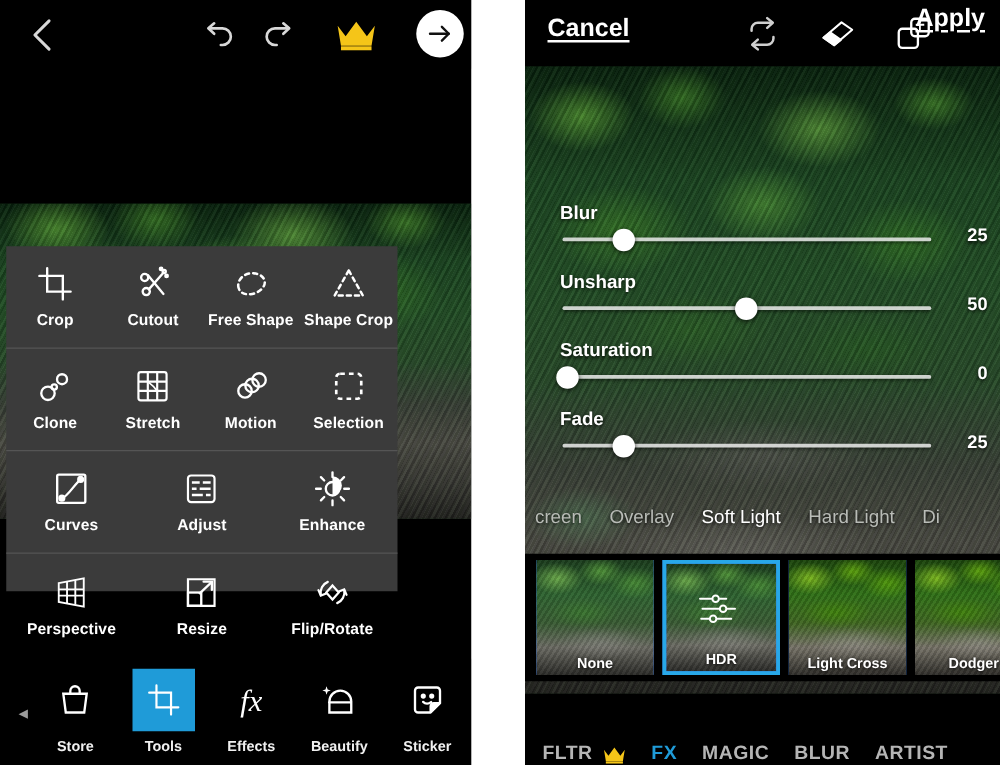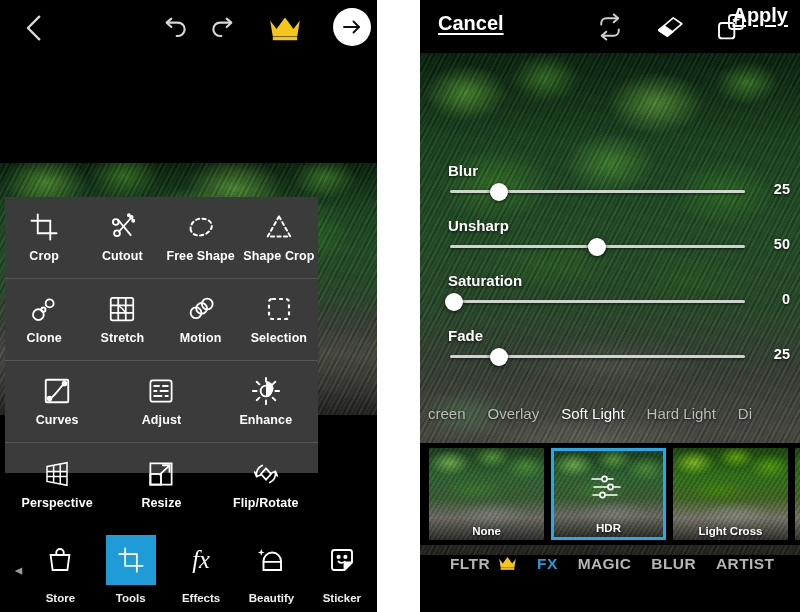--- a/index.html
+++ b/index.html
@@ -140,21 +140,21 @@
     text-shadow: 0 1px 3px rgba(0,0,0,.8);
   }
   .blend-item.sel { color: #fff; }
 
   
   #filter-strip {
     position: absolute; left: 0; top: 443px; width: 100%; height: 102px;
     background: #000; display: flex; align-items: center; gap: 7px; padding-left: 9px;
   }
   .filter-card {
-    position: relative; width: 115px; height: 92px; overflow: hidden;
+    position: relative; width: 94px; height: 92px; overflow: hidden;
     background: #3b82f6; flex: none;
   }
   .filter-card.sel { border: 3px solid #28a8e8; }
   .thumb-img {
     position: absolute; inset: 0;
     background-image:
       radial-gradient(ellipse 30px 18px at 18% 16%, rgba(150,225,95,.6), transparent 70%),
       radial-gradient(ellipse 26px 16px at 55% 10%, rgba(110,195,70,.6), transparent 70%),
       radial-gradient(ellipse 30px 18px at 84% 20%, rgba(90,170,60,.6),  transparent 70%),
       radial-gradient(ellipse 40px 16px at 40% 46%, rgba(60,130,45,.6),  transparent 75%),
@@ -173,22 +173,22 @@
     text-shadow: 0 1px 3px rgba(0,0,0,.95);
   }
   #hdr-badge {
     position: absolute; left: 50%; top: 42%; transform: translate(-50%,-50%);
     width: 40px; height: 30px; color: #fff;
   }
 
   
   #right-tabbar {
     position: absolute; left: 0; bottom: 0; width: 100%; height: 57px;
-    background: #000; display: flex; align-items: flex-start; gap: 20px;
-    padding-left: 30px; overflow: hidden; white-space: nowrap;
+    background: #000; display: flex; align-items: flex-end; gap: 20px;
+    padding-left: 14px; overflow: hidden; white-space: nowrap;
   }
   .tab-txt { color: #b5b5b5; font-size: 15.5px; font-weight: bold; letter-spacing: .4px; }
   .tab-txt.active { color: #1f9bd8; }
   #fltr-crown { width: 19px; height: 16px; margin-left: -12px; }
 </style>
 </head>
 <body>
 
 <div class="stage">
 

